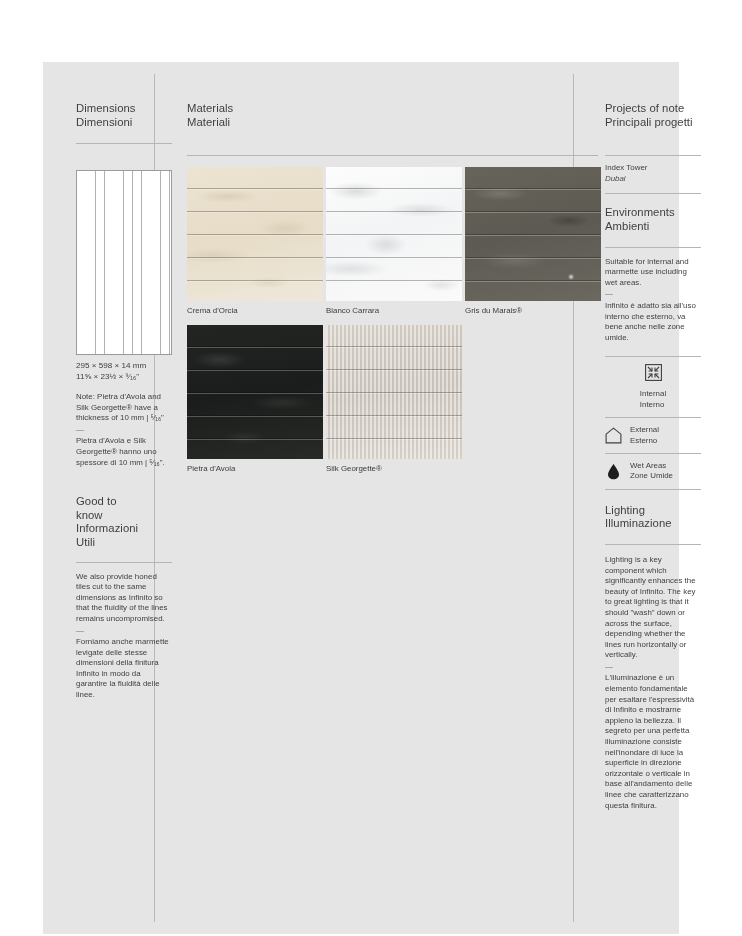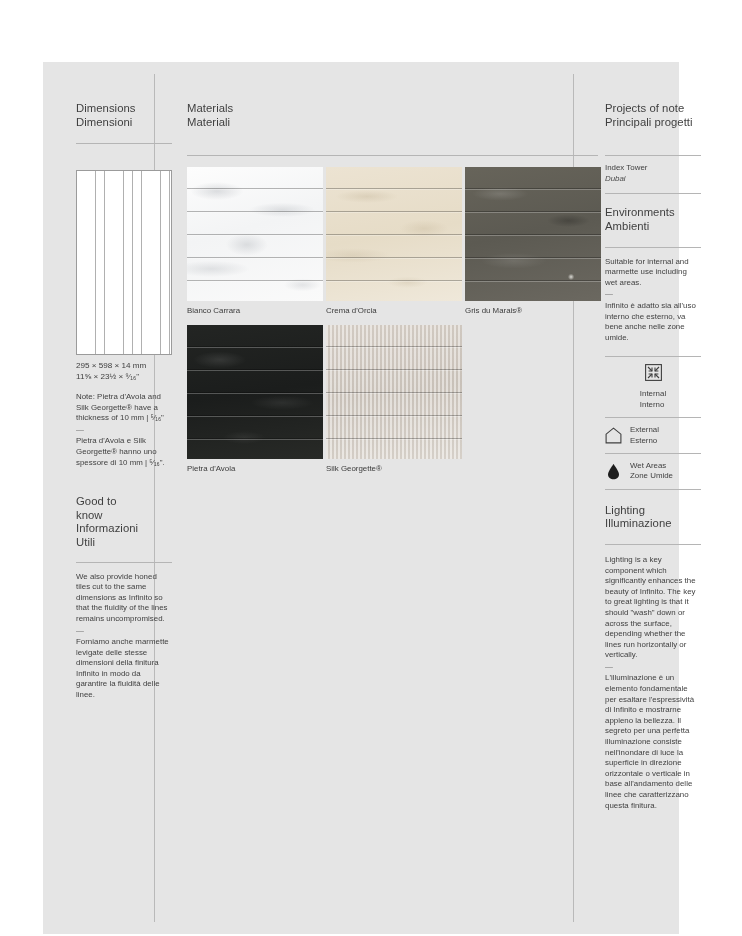--- a/index.html
+++ b/index.html
@@ -273,32 +273,32 @@
       <span>Materials</span>
       <span class="l2">Materiali</span>
     </div>
 
     <div class="hr mat-hr"></div>
 
     <div class="swatch-grid">
 
       <div class="swatch-cell">
         <div class="swatch">
+          <div class="tex-crema"></div>
+          <div class="lines"></div>
+        </div>
+        <div class="swatch-label">Crema d'Orcia</div>
+      </div>
+
+      <div class="swatch-cell">
+        <div class="swatch">
           <div class="tex-carrara"></div>
           <div class="lines"></div>
         </div>
         <div class="swatch-label">Bianco Carrara</div>
-      </div>
-
-      <div class="swatch-cell">
-        <div class="swatch">
-          <div class="tex-crema"></div>
-          <div class="lines"></div>
-        </div>
-        <div class="swatch-label">Crema d'Orcia</div>
       </div>
 
       <div class="swatch-cell">
         <div class="swatch">
           <div class="tex-gris"></div>
           <div class="lines"></div>
         </div>
         <div class="swatch-label">Gris du Marais®</div>
       </div>
 

